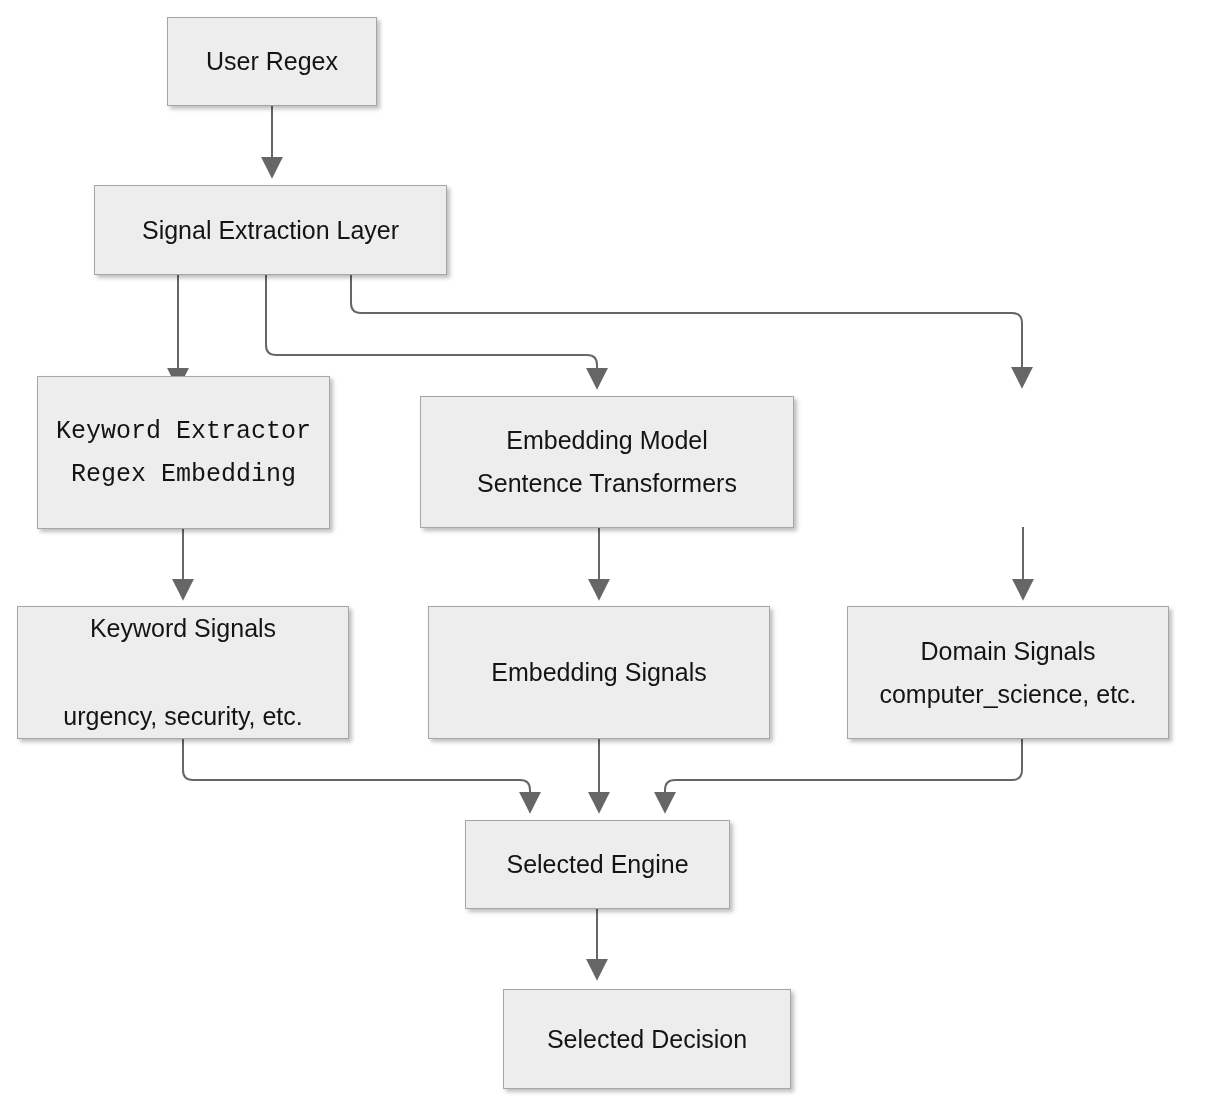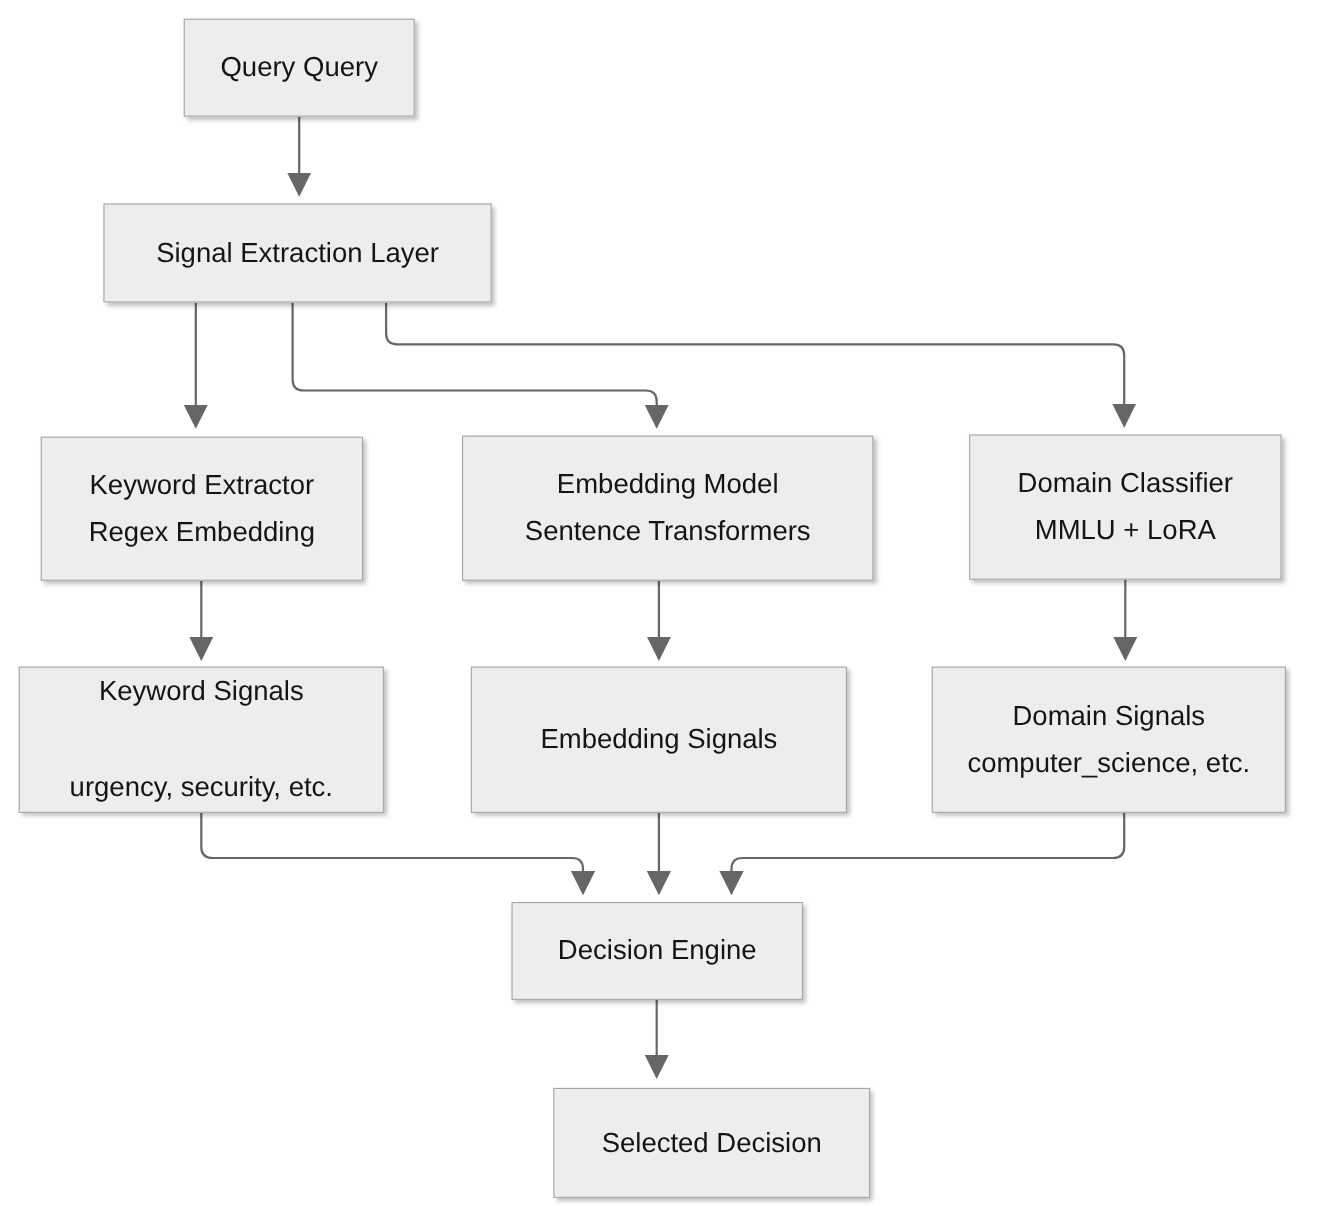--- a/index.html
+++ b/index.html
@@ -69,57 +69,53 @@
     <path d="M183 528 L183 599" marker-end="url(#arrowhead)"></path>
     <path d="M599 528 L599 599" marker-end="url(#arrowhead)"></path>
     <path d="M1023 527 L1023 599" marker-end="url(#arrowhead)"></path>
     <path d="M183 739 L183 770 Q183 780 193 780 L520 780 Q530 780 530 790 L530 812" marker-end="url(#arrowhead)"></path>
     <path d="M599 739 L599 812" marker-end="url(#arrowhead)"></path>
     <path d="M1022 739 L1022 770 Q1022 780 1012 780 L675 780 Q665 780 665 790 L665 812" marker-end="url(#arrowhead)"></path>
     <path d="M597 909 L597 979" marker-end="url(#arrowhead)"></path>
   </svg>
 
   <div class="node" style="left:167px; top:17px; width:210px; height:89px;">
-    <span class="line">Query Query</span>
+    <span class="line">User Regex</span>
   </div>
 
   <div class="node" style="left:94px; top:185px; width:353px; height:90px;">
     <span class="line">Signal Extraction Layer</span>
   </div>
 
-  <div class="node" style="left:37px; top:397px; width:293px; height:131px;">
+  <div class="node" style="left:37px; top:376px; width:293px; height:153px;font-family:Liberation Mono, monospace;">
     <span class="line">Keyword Extractor</span>
     <span class="line">Regex Embedding</span>
   </div>
 
   <div class="node" style="left:420px; top:396px; width:374px; height:132px;">
     <span class="line">Embedding Model</span>
     <span class="line">Sentence Transformers</span>
   </div>
 
-  <div class="node" style="left:881px; top:395px; width:284px; height:132px;">
-    <span class="line">Domain Classifier</span>
-    <span class="line">MMLU + LoRA</span>
-  </div>
 
   <div class="node" style="left:17px; top:606px; width:332px; height:133px;justify-content:space-between;">
     <span class="line">Keyword Signals</span>
     <span class="line">urgency, security, etc.</span>
   </div>
 
   <div class="node" style="left:428px; top:606px; width:342px; height:133px;text-align:center;">
     <span class="line">Embedding Signals</span>
   </div>
 
   <div class="node" style="left:847px; top:606px; width:322px; height:133px;">
     <span class="line">Domain Signals</span>
     <span class="line">computer_science, etc.</span>
   </div>
 
   <div class="node" style="left:465px; top:820px; width:265px; height:89px;">
-    <span class="line">Decision Engine</span>
+    <span class="line">Selected Engine</span>
   </div>
 
   <div class="node" style="left:455px; top:989px; width:288px; height:100px;margin-left:48px;">
     <span class="line">Selected Decision</span>
   </div>
 
 </div>
 
 </body></html>

